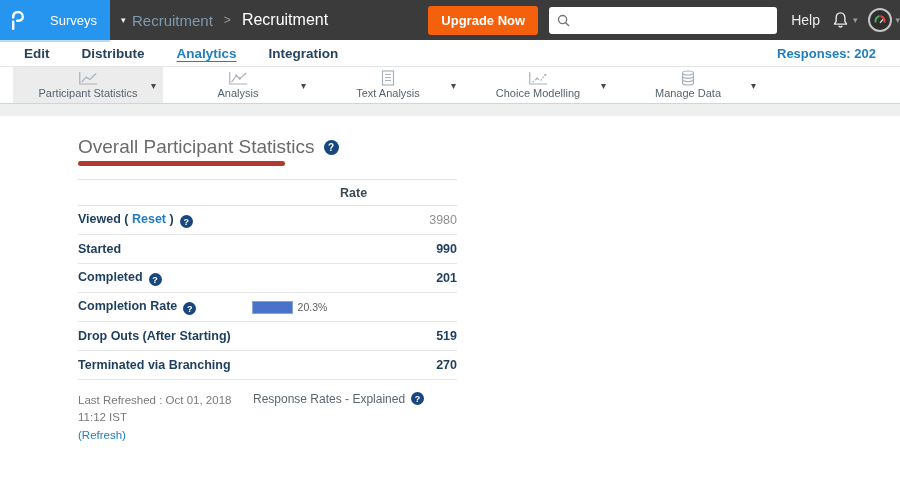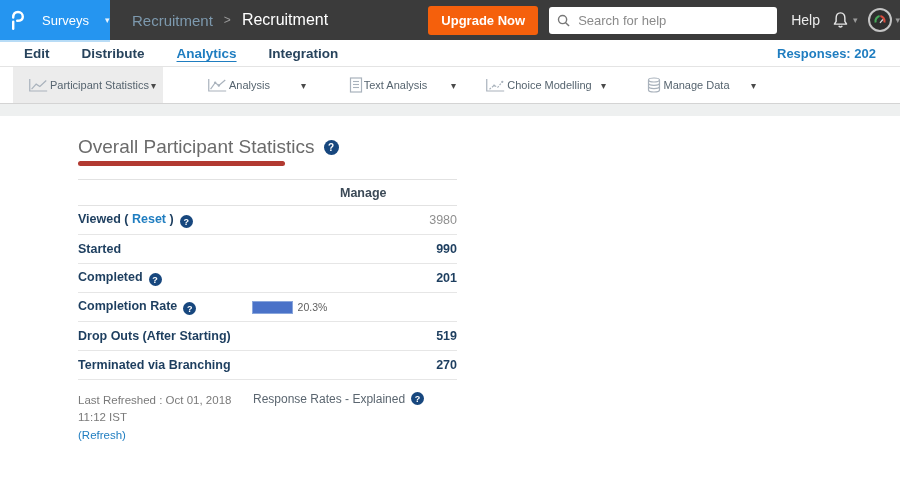--- a/index.html
+++ b/index.html
@@ -6,21 +6,21 @@
   html, body { margin: 0; padding: 0; background: #fff; }
   .page {
     width: 900px; height: 494px; overflow: hidden; background: #fff;
     font-family: "Liberation Sans", sans-serif; position: relative;
   }
 
   
   .topbar { height: 40px; background: #3b3b3b; display: flex; align-items: center; }
   .logo-box {
     width: 110px; height: 40px; background: #2595f0; display: flex;
-    align-items: center; padding: 0 10px; gap: 16px; cursor: pointer; flex: none;
+    align-items: center; padding: 0 10px; gap: 24px; cursor: pointer; flex: none;
   }
   .surveys-label { color: #fff; font-size: 13px; }
   .caret-white { color: #e8f4fd; font-size: 9px; }
   .breadcrumb { margin-left: 22px; display: flex; align-items: center; gap: 11px; }
   .crumb-parent { color: #7d99ae; font-size: 15px; cursor: pointer; }
   .crumb-sep { color: #9a9a9a; font-size: 12px; }
   .crumb-current { color: #fff; font-size: 16px; }
   .topbar-right { margin-left: auto; display: flex; align-items: center; gap: 11px; }
   .upgrade-btn {
     background: #f5600c; color: #fff; font-weight: bold; font-size: 13px;
@@ -47,21 +47,21 @@
   
   .subnav { height: 26px; background: #fff; display: flex; align-items: center; padding: 0 24px; position: relative; }
   .logo-shadow { position: absolute; left: 0; top: 0; width: 110px; height: 2px; background: #b8dcf6; }
   .subnav-item { font-size: 13.5px; font-weight: 600; color: #27435c; margin-right: 32px; cursor: pointer; }
   .subnav-item.active { color: #1f7dc0; text-decoration: underline; text-underline-offset: 3px; }
   .responses { margin-left: auto; color: #1f7dc0; font-size: 13px; font-weight: 600; }
 
   
   .toolbar { height: 38px; background: #fff; border-top: 1px solid #e4e4e4; border-bottom: 1px solid #d4d4d4; display: flex; padding-left: 13px; }
   .tool-tab {
-    width: 150px; position: relative; display: flex; flex-direction: row;
+    width: 150px; position: relative; display: flex; flex-direction: column;
     align-items: center; justify-content: center; gap: 1px; cursor: pointer;
   }
   .tool-tab.selected { background: #ececec; }
   .tool-label { font-size: 11px; color: #56646f; white-space: nowrap; }
   .tool-caret { position: absolute; right: 7px; top: 50%; transform: translateY(-50%); color: #4a4a4a; font-size: 10px; }
   .tool-icon { height: 15px; display: flex; align-items: flex-end; }
 
   .gray-band { height: 12px; background: #eef0f0; }
 
   
@@ -118,21 +118,20 @@
     </nav>
     <div class="topbar-right">
       <button class="upgrade-btn">Upgrade Now</button>
       <div class="search-box">
         <span style="display:flex;">
           <svg width="13" height="13" viewBox="0 0 14 14">
             <circle cx="6" cy="6" r="4.4" fill="none" stroke="#777" stroke-width="1.5"></circle>
             <line x1="9.3" y1="9.3" x2="13" y2="13" stroke="#777" stroke-width="1.5"></line>
           </svg>
         </span>
-        <input type="text" placeholder="Search for help" style="">
       </div>
       <span class="help-label">Help</span>
       <span class="icon-group">
         <span style="display:flex;">
           <svg width="19" height="19" viewBox="0 0 20 20">
             <path d="M10 2 C6.8 2 5.4 4.4 5.4 7.6 L5.4 11 L3.6 13.8 L16.4 13.8 L14.6 11 L14.6 7.6 C14.6 4.4 13.2 2 10 2 Z" fill="none" stroke="#e6e6e6" stroke-width="1.5" stroke-linejoin="round"></path>
             <path d="M8.2 15.6 a1.9 1.9 0 0 0 3.6 0" fill="none" stroke="#e6e6e6" stroke-width="1.5"></path>
           </svg>
         </span>
         <span class="caret-gray">▾</span>
@@ -224,21 +223,21 @@
 
   <main class="content">
     <div class="title-row">
       <h1 class="page-title">Overall Participant Statistics</h1>
       <span class="qicon qicon-lg">?</span>
     </div>
     <div class="red-underline"></div>
 
     <div class="stats-table">
       <div class="table-head">
-        <span class="count-label">Manage</span>
+        <span class="count-label">Rate</span>
       </div>
       <div>
           <div class="stat-row">
             <span class="row-label">Viewed (<span class="reset-link"> Reset </span>)<span class="qicon">?</span></span>
             <span class="row-value val-muted">3980</span>
           </div>
           <div class="stat-row">
             <span class="row-label">Started</span>
             <span class="row-value val-bold">990</span>
           </div>

